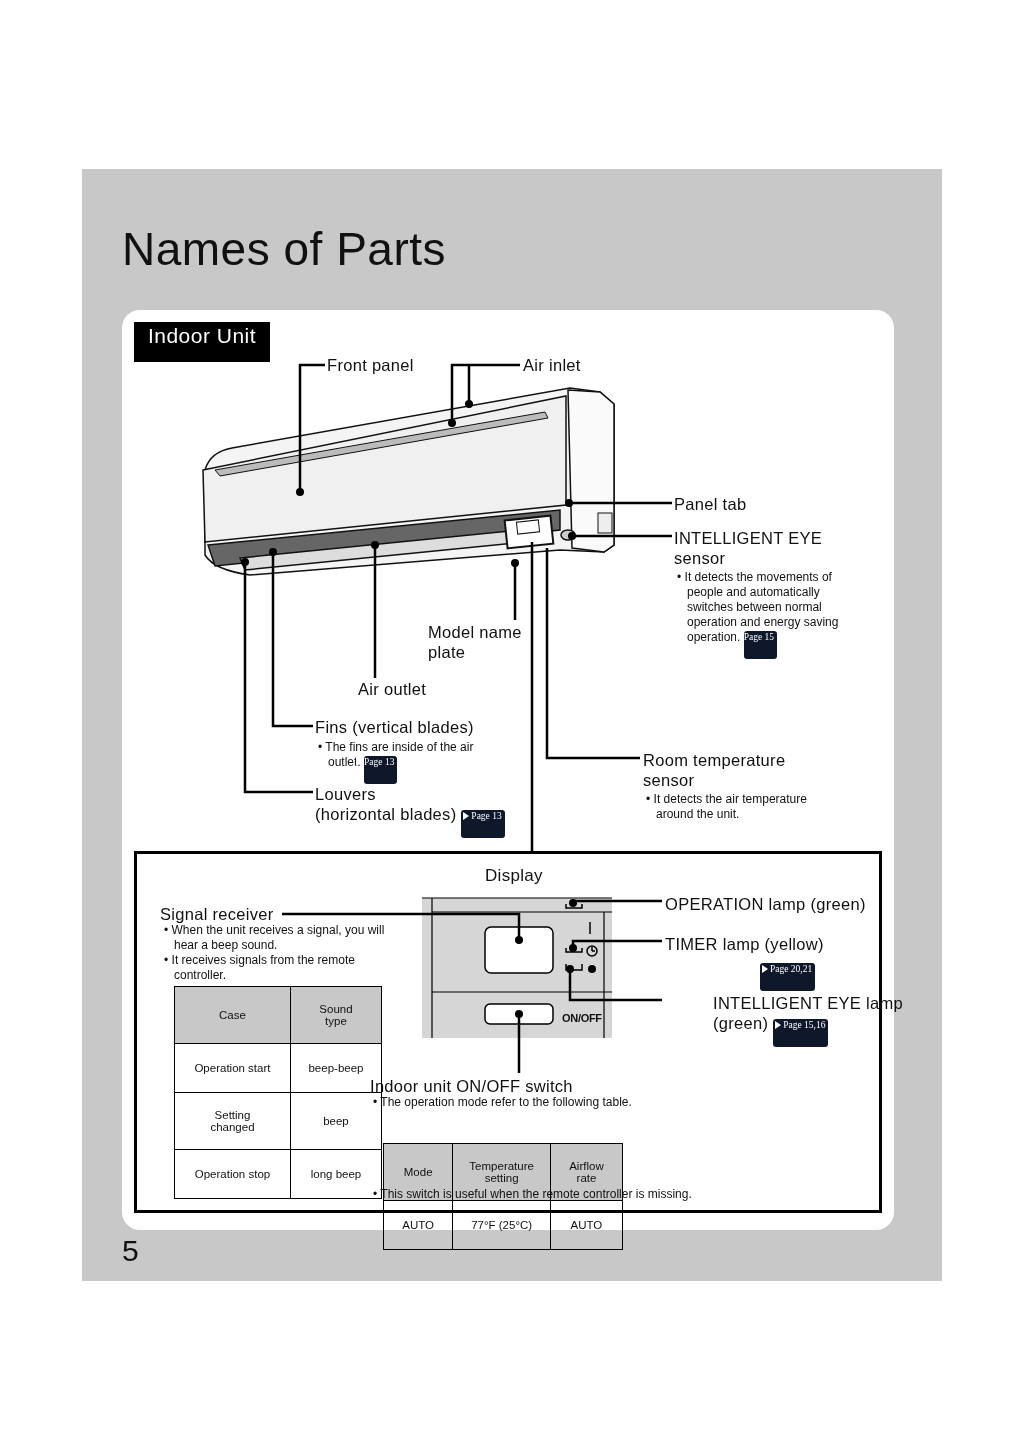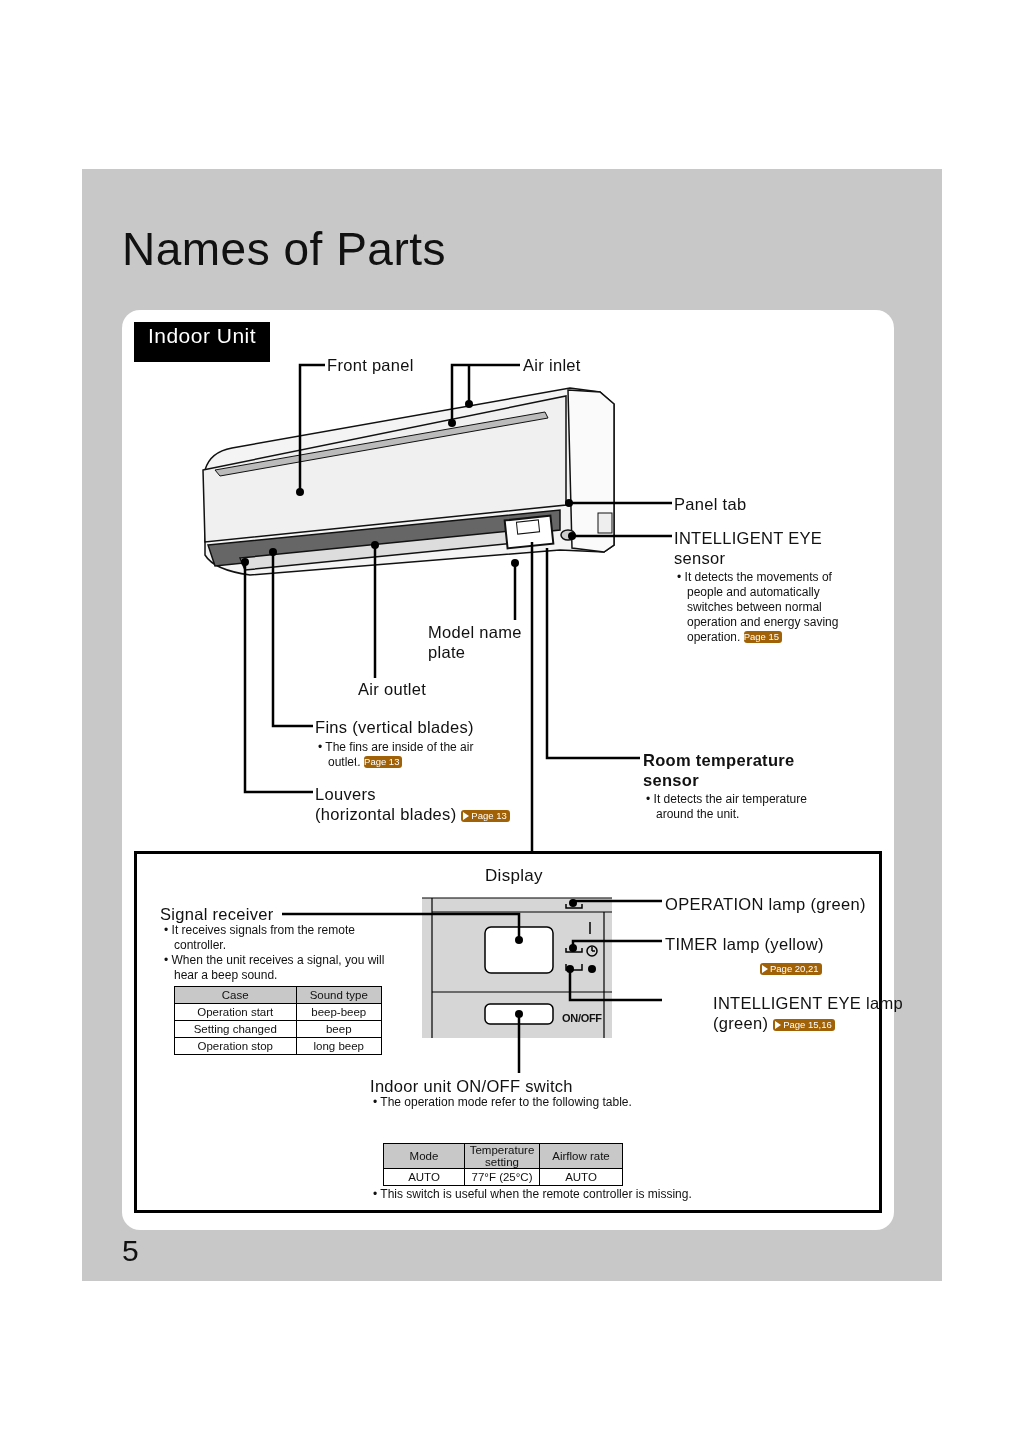--- a/index.html
+++ b/index.html
@@ -4,25 +4,25 @@
 <style>
   html,body{margin:0;padding:0;background:#fff;}
   body{width:1024px;height:1450px;position:relative;font-family:"Liberation Sans",sans-serif;color:#111;overflow:hidden;}
   .sheet{position:absolute;left:82px;top:169px;width:860px;height:1112px;background:#c8c8c8;}
   .title{position:absolute;left:122px;top:222px;font-size:46px;font-weight:normal;letter-spacing:0.5px;}
   .card{position:absolute;left:122px;top:310px;width:772px;height:920px;background:#fff;border-radius:18px;}
   .tag{position:absolute;left:134px;top:322px;width:136px;height:40px;background:#000;color:#fff;font-size:21px;line-height:28px;text-align:center;letter-spacing:0.5px;}
   .lbl{position:absolute;font-size:16.5px;line-height:20px;letter-spacing:0.3px;white-space:nowrap;}
   .note{position:absolute;font-size:12px;line-height:15px;}
   .note .b{display:block;padding-left:10px;text-indent:-10px;}
-  .pg{display:inline-block;background:#a16207;color:#fff;font-size:9.5px;line-height:12px;padding:0 3px 0 2px;border-radius:3px;vertical-align:1px;letter-spacing:0;}
+  .pg{display:inline-block;background:#0f172a;color:#fff;font-size:9.5px;line-height:12px;padding:0 3px 16px 2px;border-radius:3px;vertical-align:1px;letter-spacing:0;font-family:Liberation Serif, serif;}
   .pg::before{content:"";display:inline-block;width:0;height:0;border-left:6px solid #fff;border-top:4px solid transparent;border-bottom:4px solid transparent;margin-right:2px;vertical-align:-1px;}
   .dispbox{position:absolute;left:134px;top:851px;width:748px;height:362px;border:3px solid #000;box-sizing:border-box;}
   table.t{position:absolute;border-collapse:collapse;font-size:11.5px;}
-  table.t th,table.t td{border:1px solid #000;padding:0;height:16px;text-align:center;font-weight:normal;}
+  table.t th,table.t td{border:1px solid #000;padding:16px;height:16px;text-align:center;font-weight:normal;}
   table.t th{background:#c8c8c8;}
   .pagenum{position:absolute;left:122px;top:1234px;font-size:30px;}
   svg{position:absolute;left:0;top:0;}
 </style>
 </head>
 <body>
 
 <div class="sheet"></div>
 <div class="title">Names of Parts</div>
 <div class="card"></div>
@@ -85,21 +85,21 @@
 </div>
 <div class="lbl" style="left:358px;top:679px;">Air outlet</div>
 <div class="lbl" style="left:315px;top:717px;">Fins (vertical blades)</div>
 <div class="note" style="left:318px;top:740px;width:180px;">
   <span class="b">• <span>The fins are inside of the air outlet.</span> <span class="pg">Page 13</span></span>
 </div>
 <div class="lbl" style="left:315px;top:784px;">
   <span>Louvers</span><br>
   <span>(horizontal blades)</span> <span class="pg">Page 13</span>
 </div>
-<div class="lbl" style="left:643px;top:750px;font-weight:bold;">
+<div class="lbl" style="left:643px;top:750px;">
   <span>Room temperature</span><br>
   <span>sensor</span>
 </div>
 <div class="note" style="left:646px;top:792px;width:190px;">
   <span class="b">• <span>It detects the air temperature around the unit.</span></span>
 </div>
 
 <div class="dispbox"></div>
 <svg width="1024" height="1450">
   <rect x="422" y="898" width="190" height="140" fill="#d6d6d6"></rect>
@@ -136,22 +136,22 @@
     <circle cx="570" cy="969" r="4"></circle>
       <circle cx="519" cy="1014" r="4"></circle>
   </g>
 </svg>
 
 <div class="lbl" style="left:485px;top:866px;font-size:17px;">Display</div>
 <div class="lbl" style="left:562px;top:1008px;font-size:11px;font-weight:bold;letter-spacing:-0.3px;">ON/OFF</div>
 
 <div class="lbl" style="left:160px;top:904px;">Signal receiver</div>
 <div class="note" style="left:164px;top:923px;width:225px;">
+  <span class="b">• <span>When the unit receives a signal, you will hear a beep sound.</span></span>
   <span class="b">• <span>It receives signals from the remote controller.</span></span>
-  <span class="b">• <span>When the unit receives a signal, you will hear a beep sound.</span></span>
 </div>
 <table class="t" style="left:174px;top:986px;width:208px;">
   <tbody>
       <tr>
         <th>Case</th>
         <th>Sound type</th>
       </tr>
   <tr>
         <td>Operation start</td>
         <td>beep-beep</td>

